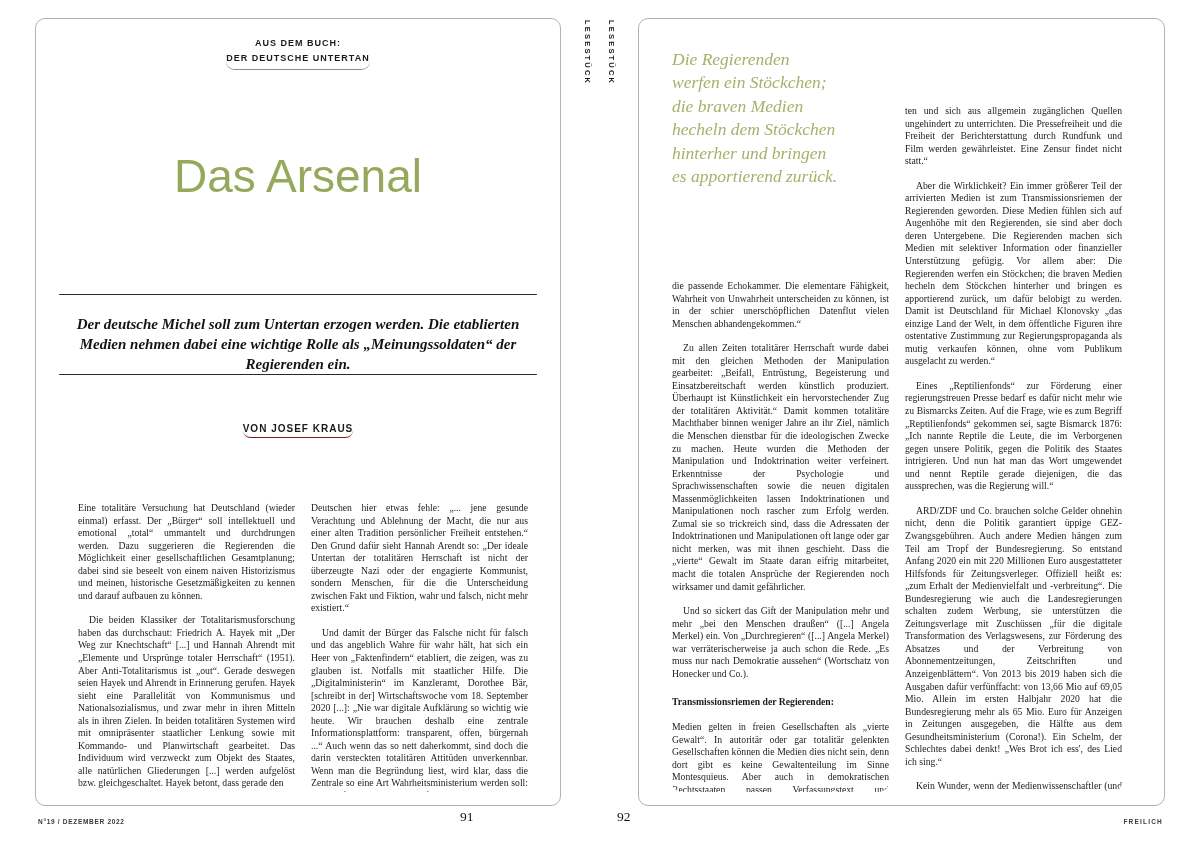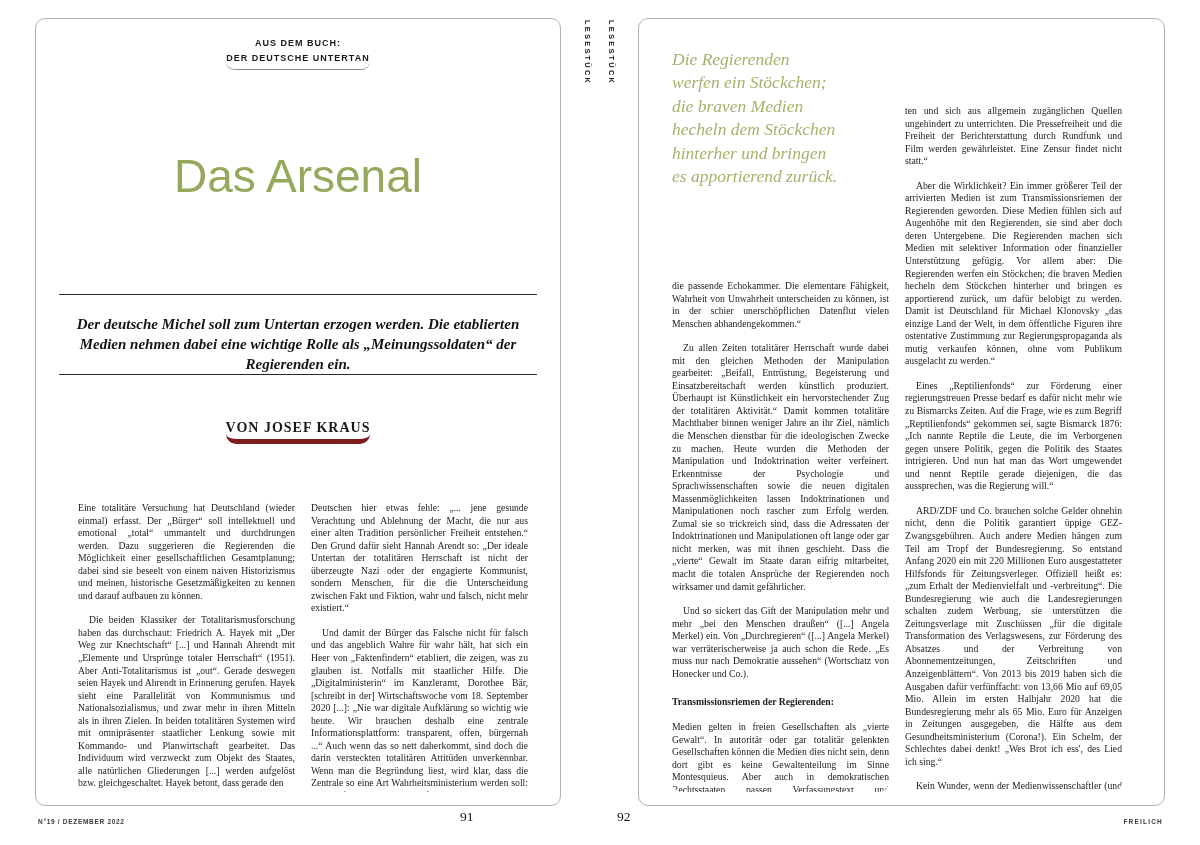--- a/index.html
+++ b/index.html
@@ -43,23 +43,23 @@
     font-size:46px;line-height:49px;color:var(--accent_green);}
 
   .rule{position:absolute;left:24px;width:478px;height:0;border-top:1px solid #2a2a2a;}
   .rule-1{top:276px;}
   .rule-2{top:356px;}
 
   .standfirst{position:absolute;top:289px;left:23px;width:480px;text-align:center;
     font-style:italic;font-weight:bold;font-size:15px;line-height:20px;color:#141414;margin-top:7px;}
 
   .byline{position:absolute;top:400px;left:0;width:100%;text-align:center;}
-  .byline span{display:inline-block;font-family:Liberation Serif, serif;
-    font-weight:bold;font-size:14px;letter-spacing:1px;color:#1a1a1a;
-    border-bottom:5px solid #7f1d1d;padding-bottom:2.5px;}
+  .byline span{display:inline-block;font-family:Liberation Sans, sans-serif;
+    font-weight:bold;font-size:10px;letter-spacing:1px;color:#1a1a1a;
+    border-bottom:1px solid #7f1d1d;padding-bottom:2.5px;}
 
   
   .col{position:absolute;width:217px;overflow:hidden;
     font-size:9.7px;line-height:12.55px;text-align:justify;
     hyphens:auto;-webkit-hyphens:auto;color:#1c1c1c;}
   .col p{text-indent:11px;margin-top:12px;}
   .col p:first-child{text-indent:0;}
   .col h4{font-size:9.7px;line-height:12.55px;font-weight:bold;margin-top:16px;text-align:left;}
   .col h4 + p{text-indent:0;}
 

